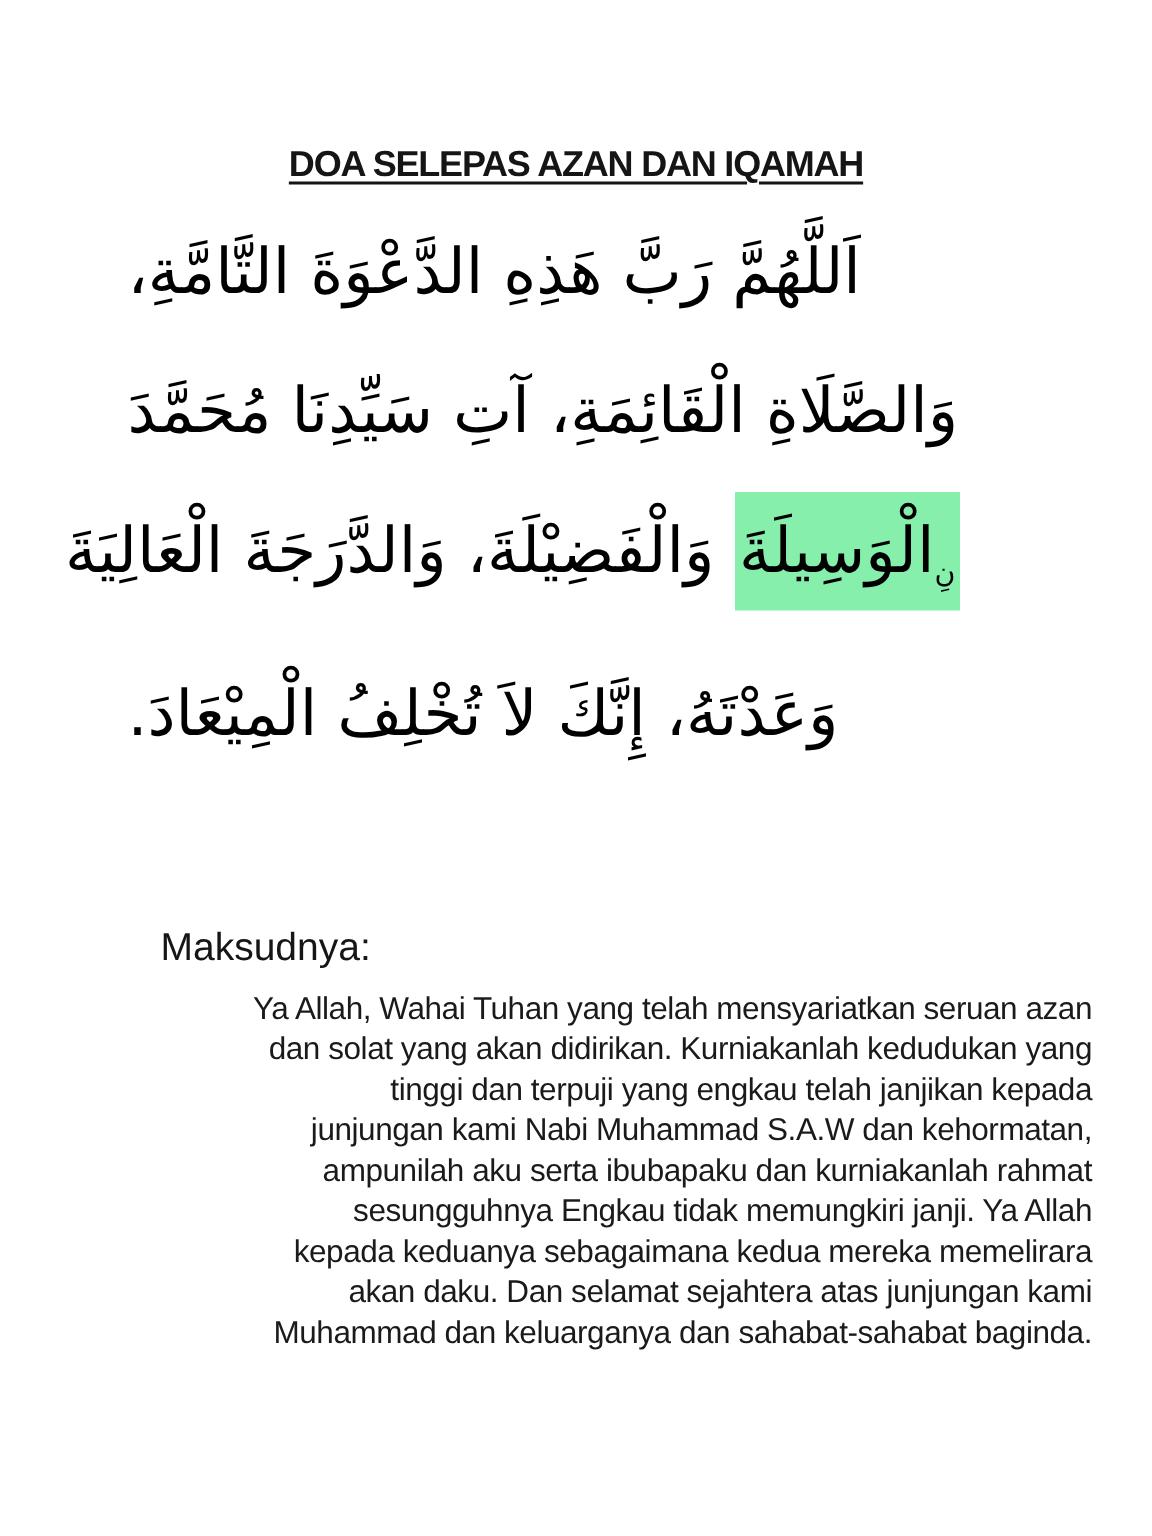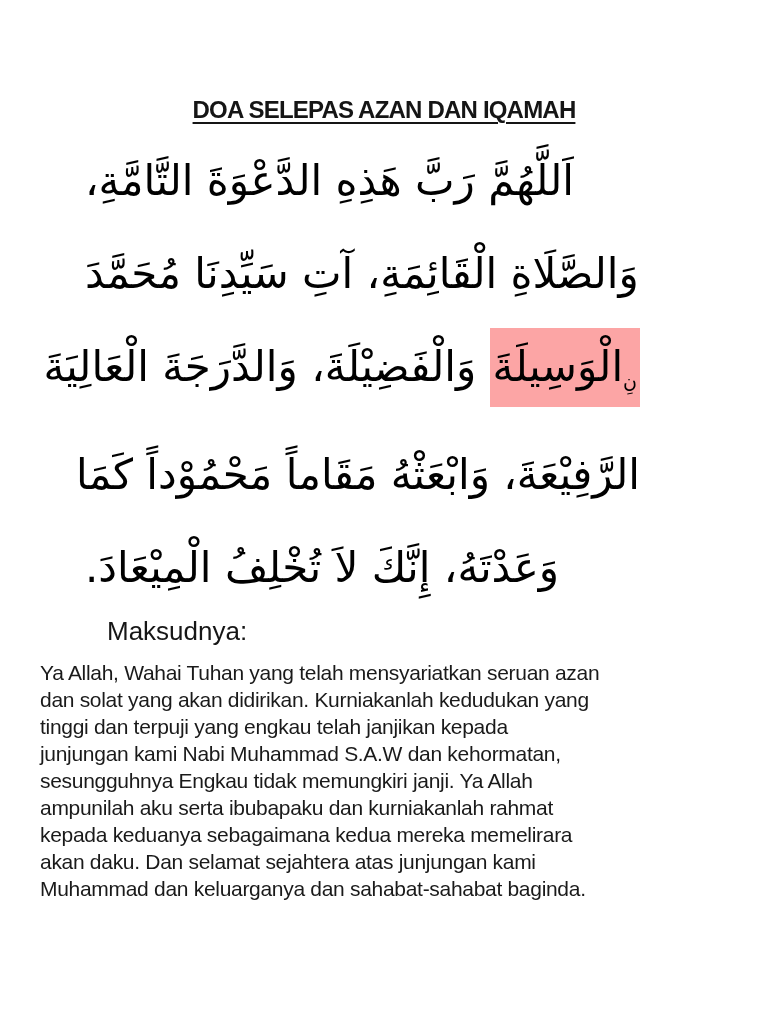--- a/index.html
+++ b/index.html
@@ -33,70 +33,69 @@
     right: 128px;
     direction: rtl;
     text-align: left;
     font-family: "DejaVu Sans", sans-serif;
     font-size: 42px;
     line-height: 93px;
     color: #000000;
   }
   .arabic .aline { white-space: nowrap; }
   .hl {
-    background: #fca5a5;
+    background: #86efac;
     padding: 14px 3px 16px 3px;
   }
   .small-noon {
     font-size: 19px;
     vertical-align: -7px;
   }
   .maksudnya {
     position: absolute;
     top: 618px;
     left: 107px;
     font-size: 26px;
     line-height: 27px;
     color: #161616;
   }
   .translation {
     position: absolute;
     top: 659px;
     left: 40px;
     right: 40px;
-    text-align: left;
+    text-align: right;
     font-size: 21px;
     letter-spacing: -0.3px;
     line-height: 27px;
     color: #1a1a1a;
   }
   .translation .tline { white-space: nowrap; }
 </style>
 </head>
 <body>
 
 <div class="page">
 
   <div class="title">DOA SELEPAS AZAN DAN IQAMAH</div>
 
   <div class="arabic">
     <div class="aline">اَللَّهُمَّ رَبَّ هَذِهِ الدَّعْوَةَ التَّامَّةِ،</div>
     <div class="aline">وَالصَّلَاةِ الْقَائِمَةِ، آتِ سَيِّدِنَا مُحَمَّدَ</div>
     <div class="aline"><span class="hl"><span class="small-noon">نِ‌</span><span>الْوَسِيلَةَ</span></span><span> وَالْفَضِيْلَةَ، وَالدَّرَجَةَ الْعَالِيَةَ</span></div>
-    <div class="aline">الرَّفِيْعَةَ، وَابْعَثْهُ مَقَاماً مَحْمُوْداً كَمَا</div>
     <div class="aline">وَعَدْتَهُ، إِنَّكَ لاَ تُخْلِفُ الْمِيْعَادَ.</div>
   </div>
 
   <div class="maksudnya">Maksudnya:</div>
 
   <div class="translation">
     <div class="tline">Ya Allah, Wahai Tuhan yang telah mensyariatkan seruan azan</div>
     <div class="tline">dan solat yang akan didirikan. Kurniakanlah kedudukan yang</div>
     <div class="tline">tinggi dan terpuji yang engkau telah janjikan kepada</div>
     <div class="tline">junjungan kami Nabi Muhammad S.A.W dan kehormatan,</div>
+    <div class="tline">ampunilah aku serta ibubapaku dan kurniakanlah rahmat</div>
     <div class="tline">sesungguhnya Engkau tidak memungkiri janji. Ya Allah</div>
-    <div class="tline">ampunilah aku serta ibubapaku dan kurniakanlah rahmat</div>
     <div class="tline">kepada keduanya sebagaimana kedua mereka memelirara</div>
     <div class="tline">akan daku. Dan selamat sejahtera atas junjungan kami</div>
     <div class="tline">Muhammad dan keluarganya dan sahabat-sahabat baginda.</div>
   </div>
 
 </div>
 
 </body></html>

